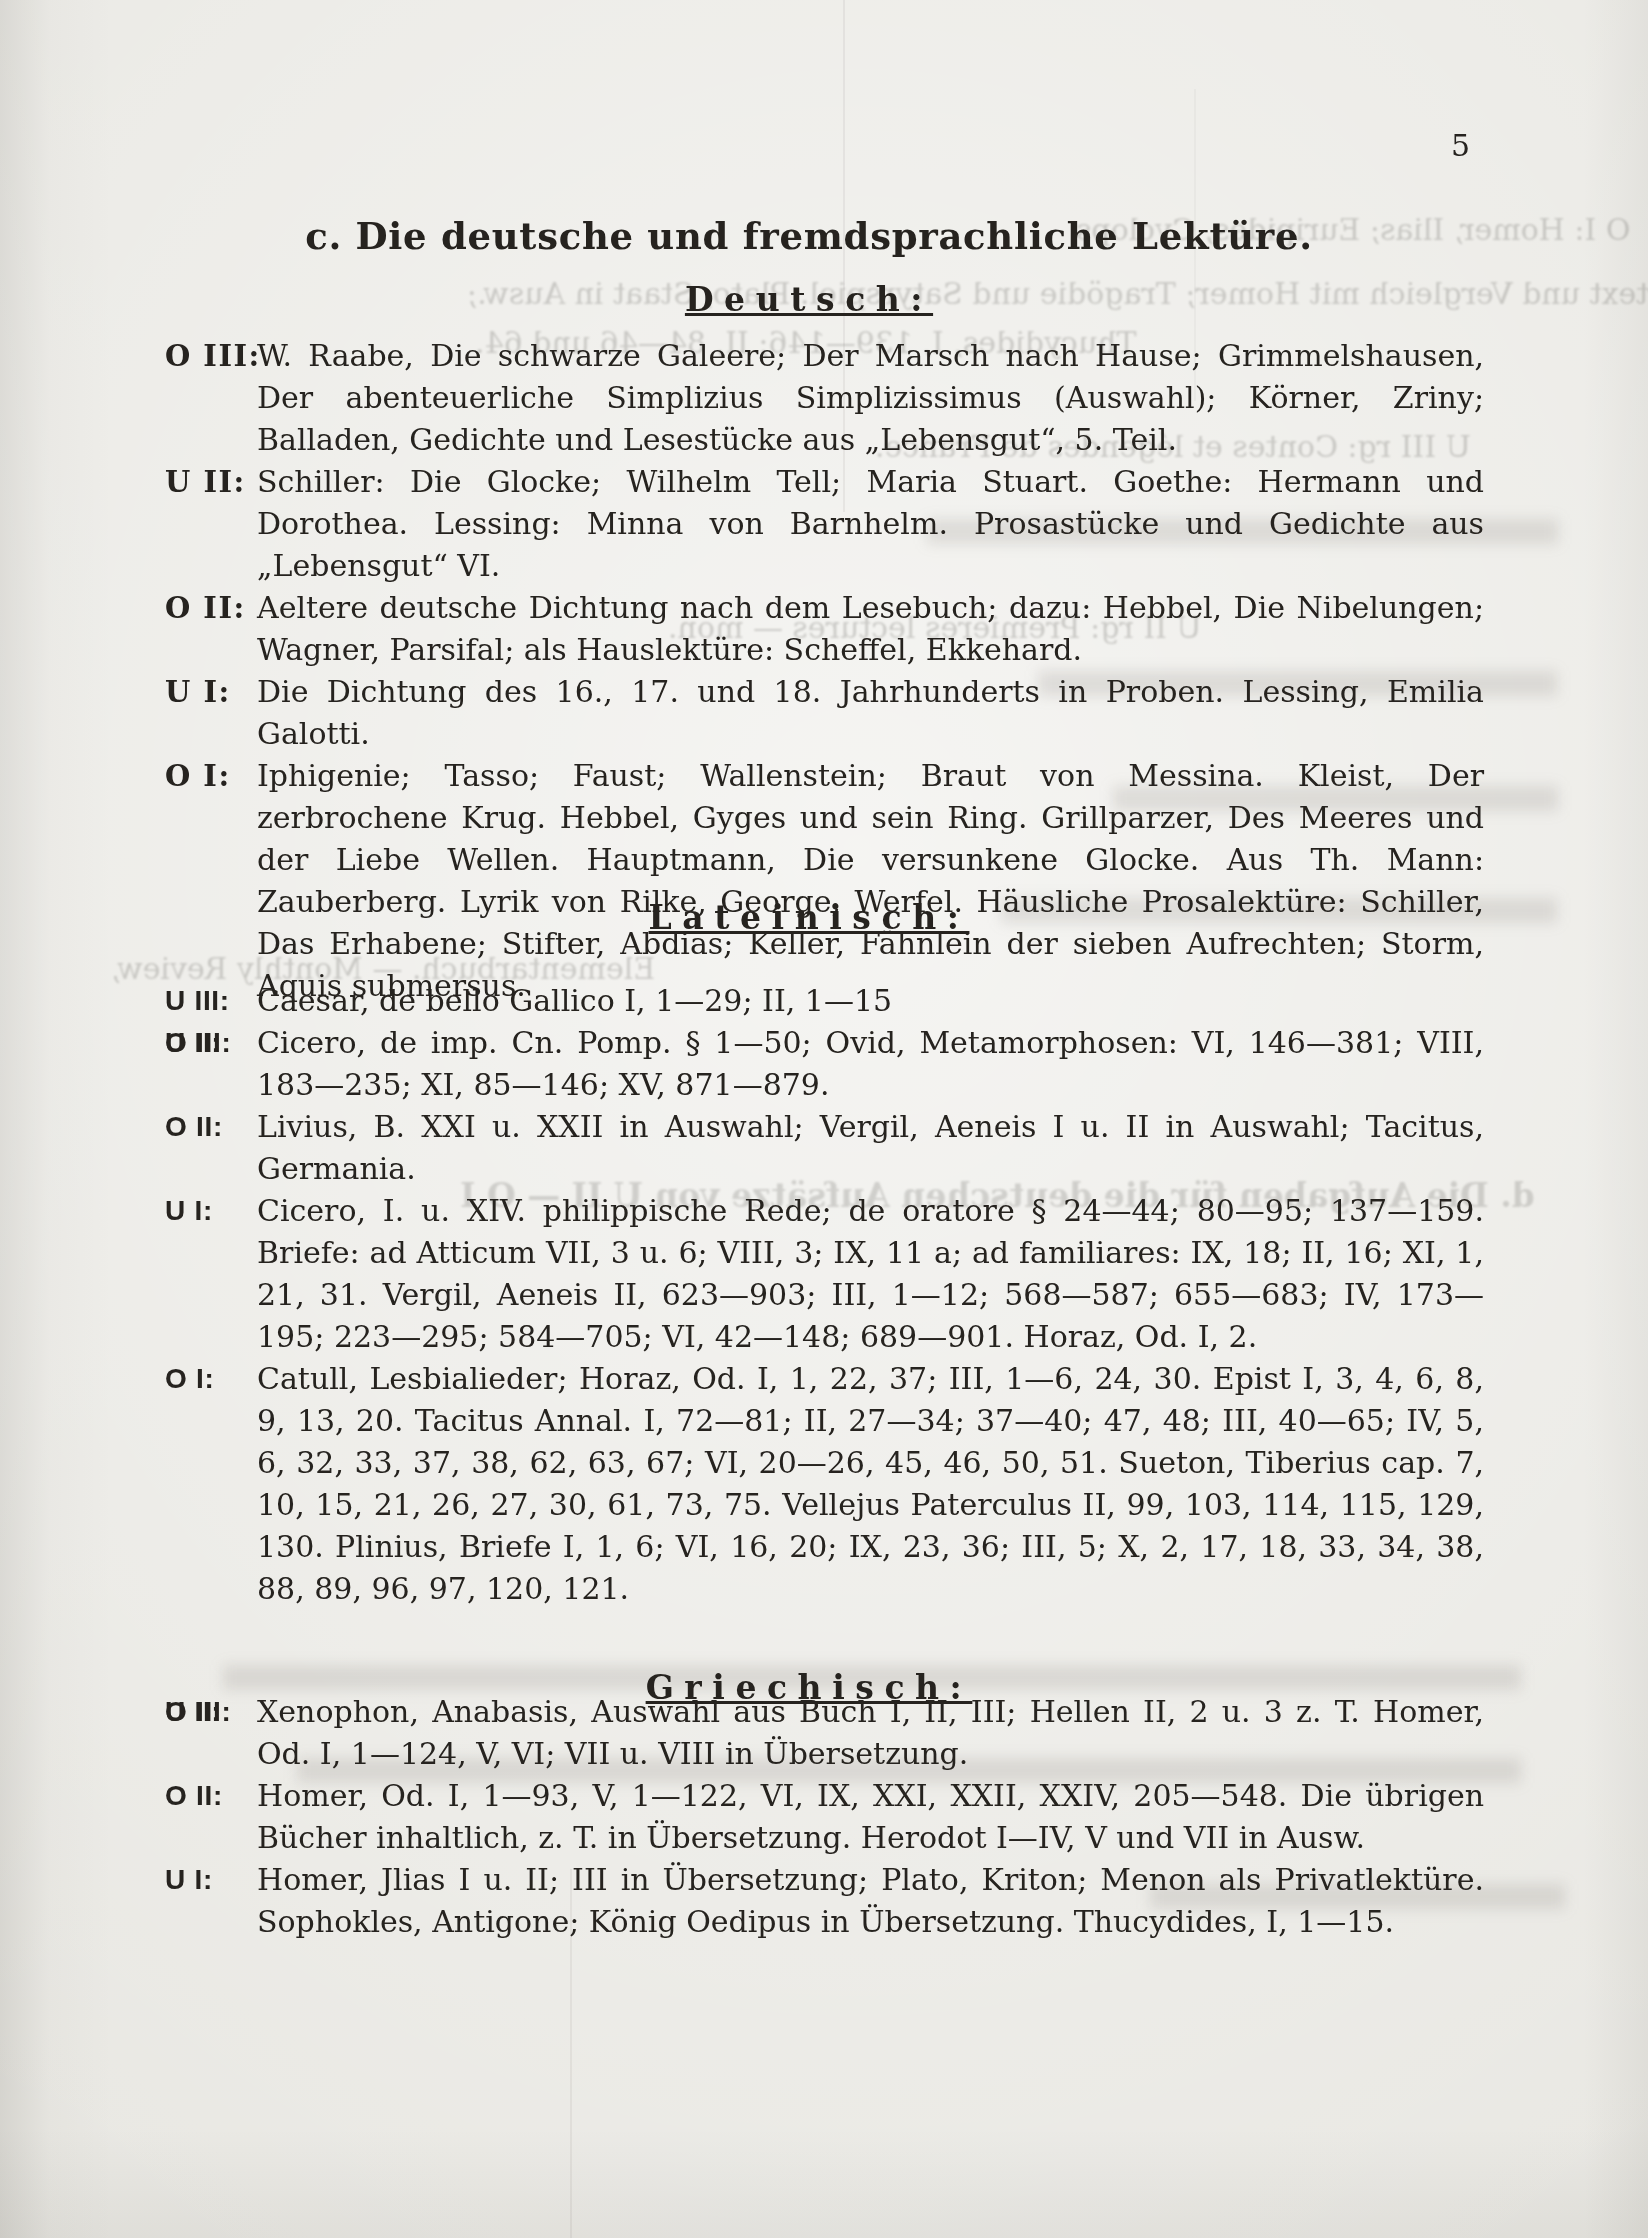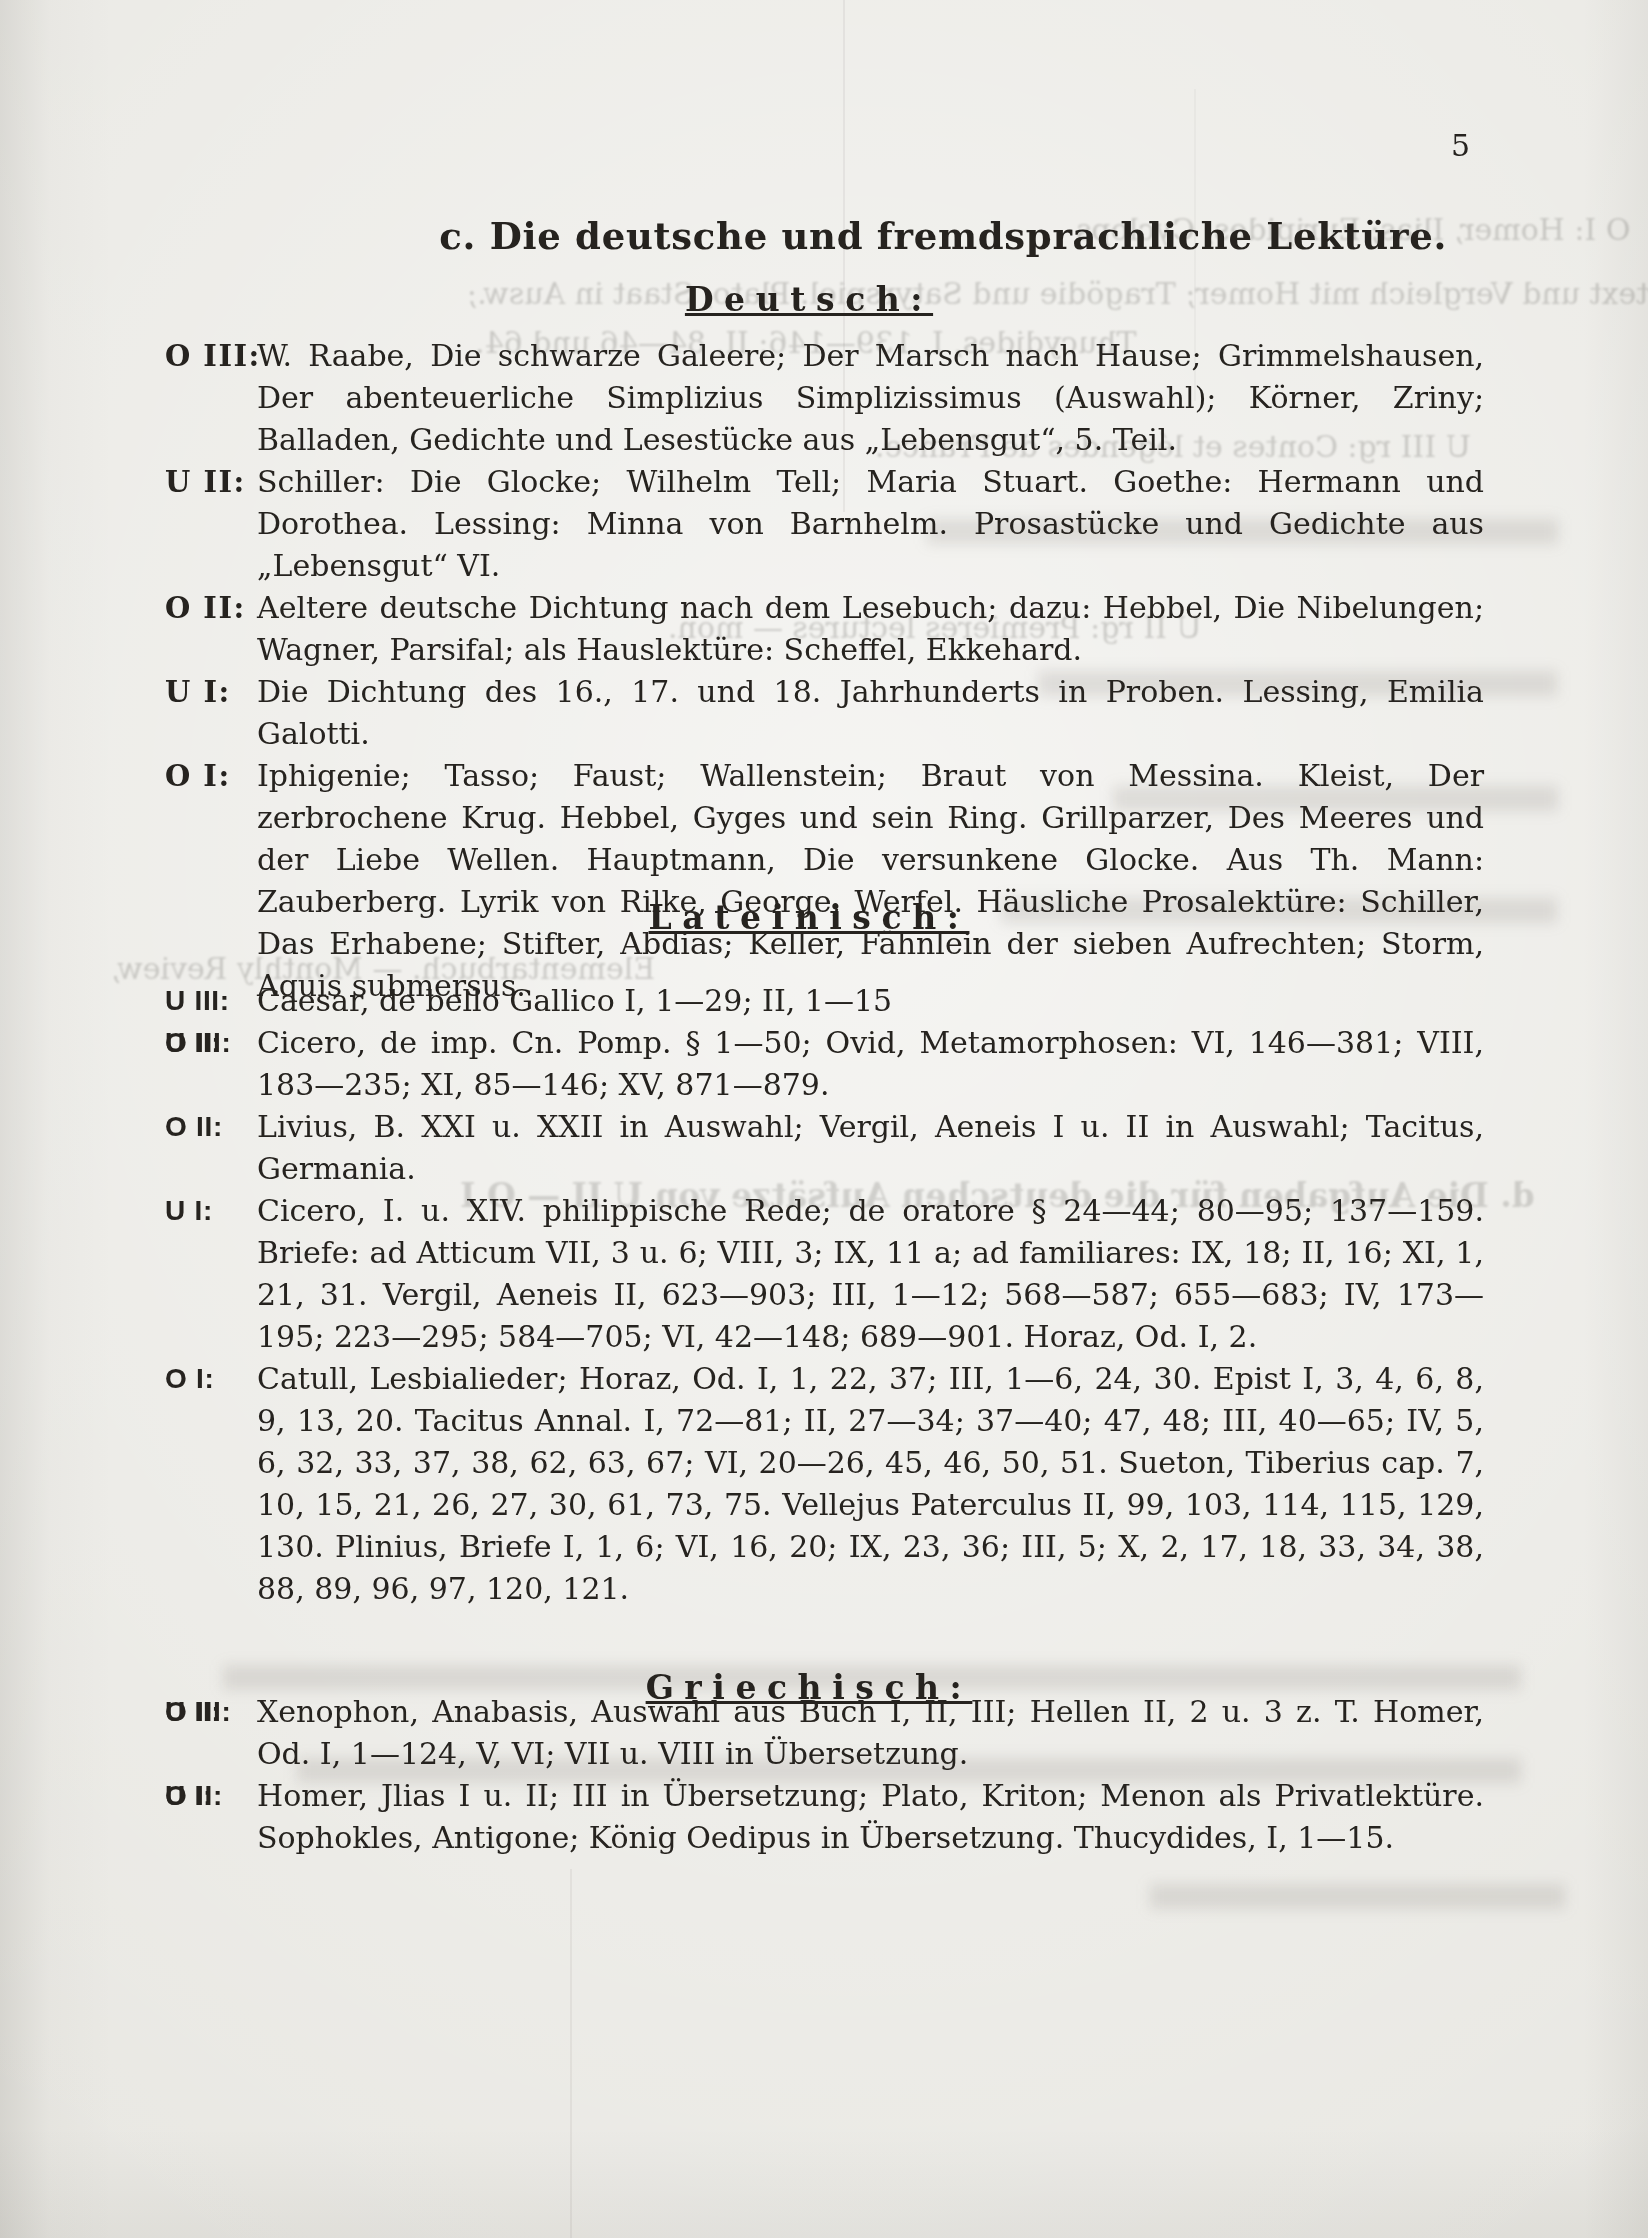--- a/index.html
+++ b/index.html
@@ -21,21 +21,21 @@
   .crease.c1{left:843px;top:0;height:512px;}
   .crease.c2{left:570px;top:1869px;height:369px;}
   .crease.c3{left:1194px;top:89px;height:312px;opacity:.6;}
 
   .pagenum{
     position:absolute;left:1451px;top:128px;
     font-size:30px;letter-spacing:0.7px;
   }
   .title{
     position:absolute;left:171px;top:214px;width:1276px;
-    text-align:right;font-weight:bold;font-size:37px;
+    text-align:center;font-weight:bold;font-size:37px;
     letter-spacing:0.7px;
   }
   .subject-heading{
     position:absolute;left:171px;width:1276px;
     text-align:center;font-weight:bold;font-size:33px;
     letter-spacing:0.32em;
     text-decoration:underline;
   }
   #heading-german{top:280px;}
   #heading-latin{top:898px;}
@@ -165,20 +165,21 @@
   <div class="items antiqua-labels" id="items-greek">
     <div class="item">
       <span class="label">O III:</span>
     </div>
     <div class="item">
       <span class="label">U II:</span>
       <span class="text">Xenophon, Anabasis, Auswahl aus Buch I, II, III; Hellen II, 2 u. 3 z. T. Homer, Od. I, 1—124, V, VI; VII u. VIII in Übersetzung.</span>
     </div>
     <div class="item">
       <span class="label">O II:</span>
+      <span class="text">Homer, Od. I, 1—93, V, 1—122, VI, IX, XXI, XXII, XXIV, 205—548. Die übrigen Bücher inhaltlich, z. T. in Übersetzung. Herodot I—IV, V und VII in Ausw.</span>
     </div>
     <div class="item">
       <span class="label">U I:</span>
       <span class="text">Homer, Jlias I u. II; III in Übersetzung; Plato, Kriton; Menon als Privatlektüre. Sophokles, Antigone; König Oedipus in Übersetzung. Thucydides, I, 1—15.</span>
     </div>
   </div>
 
 </div>
 
 

